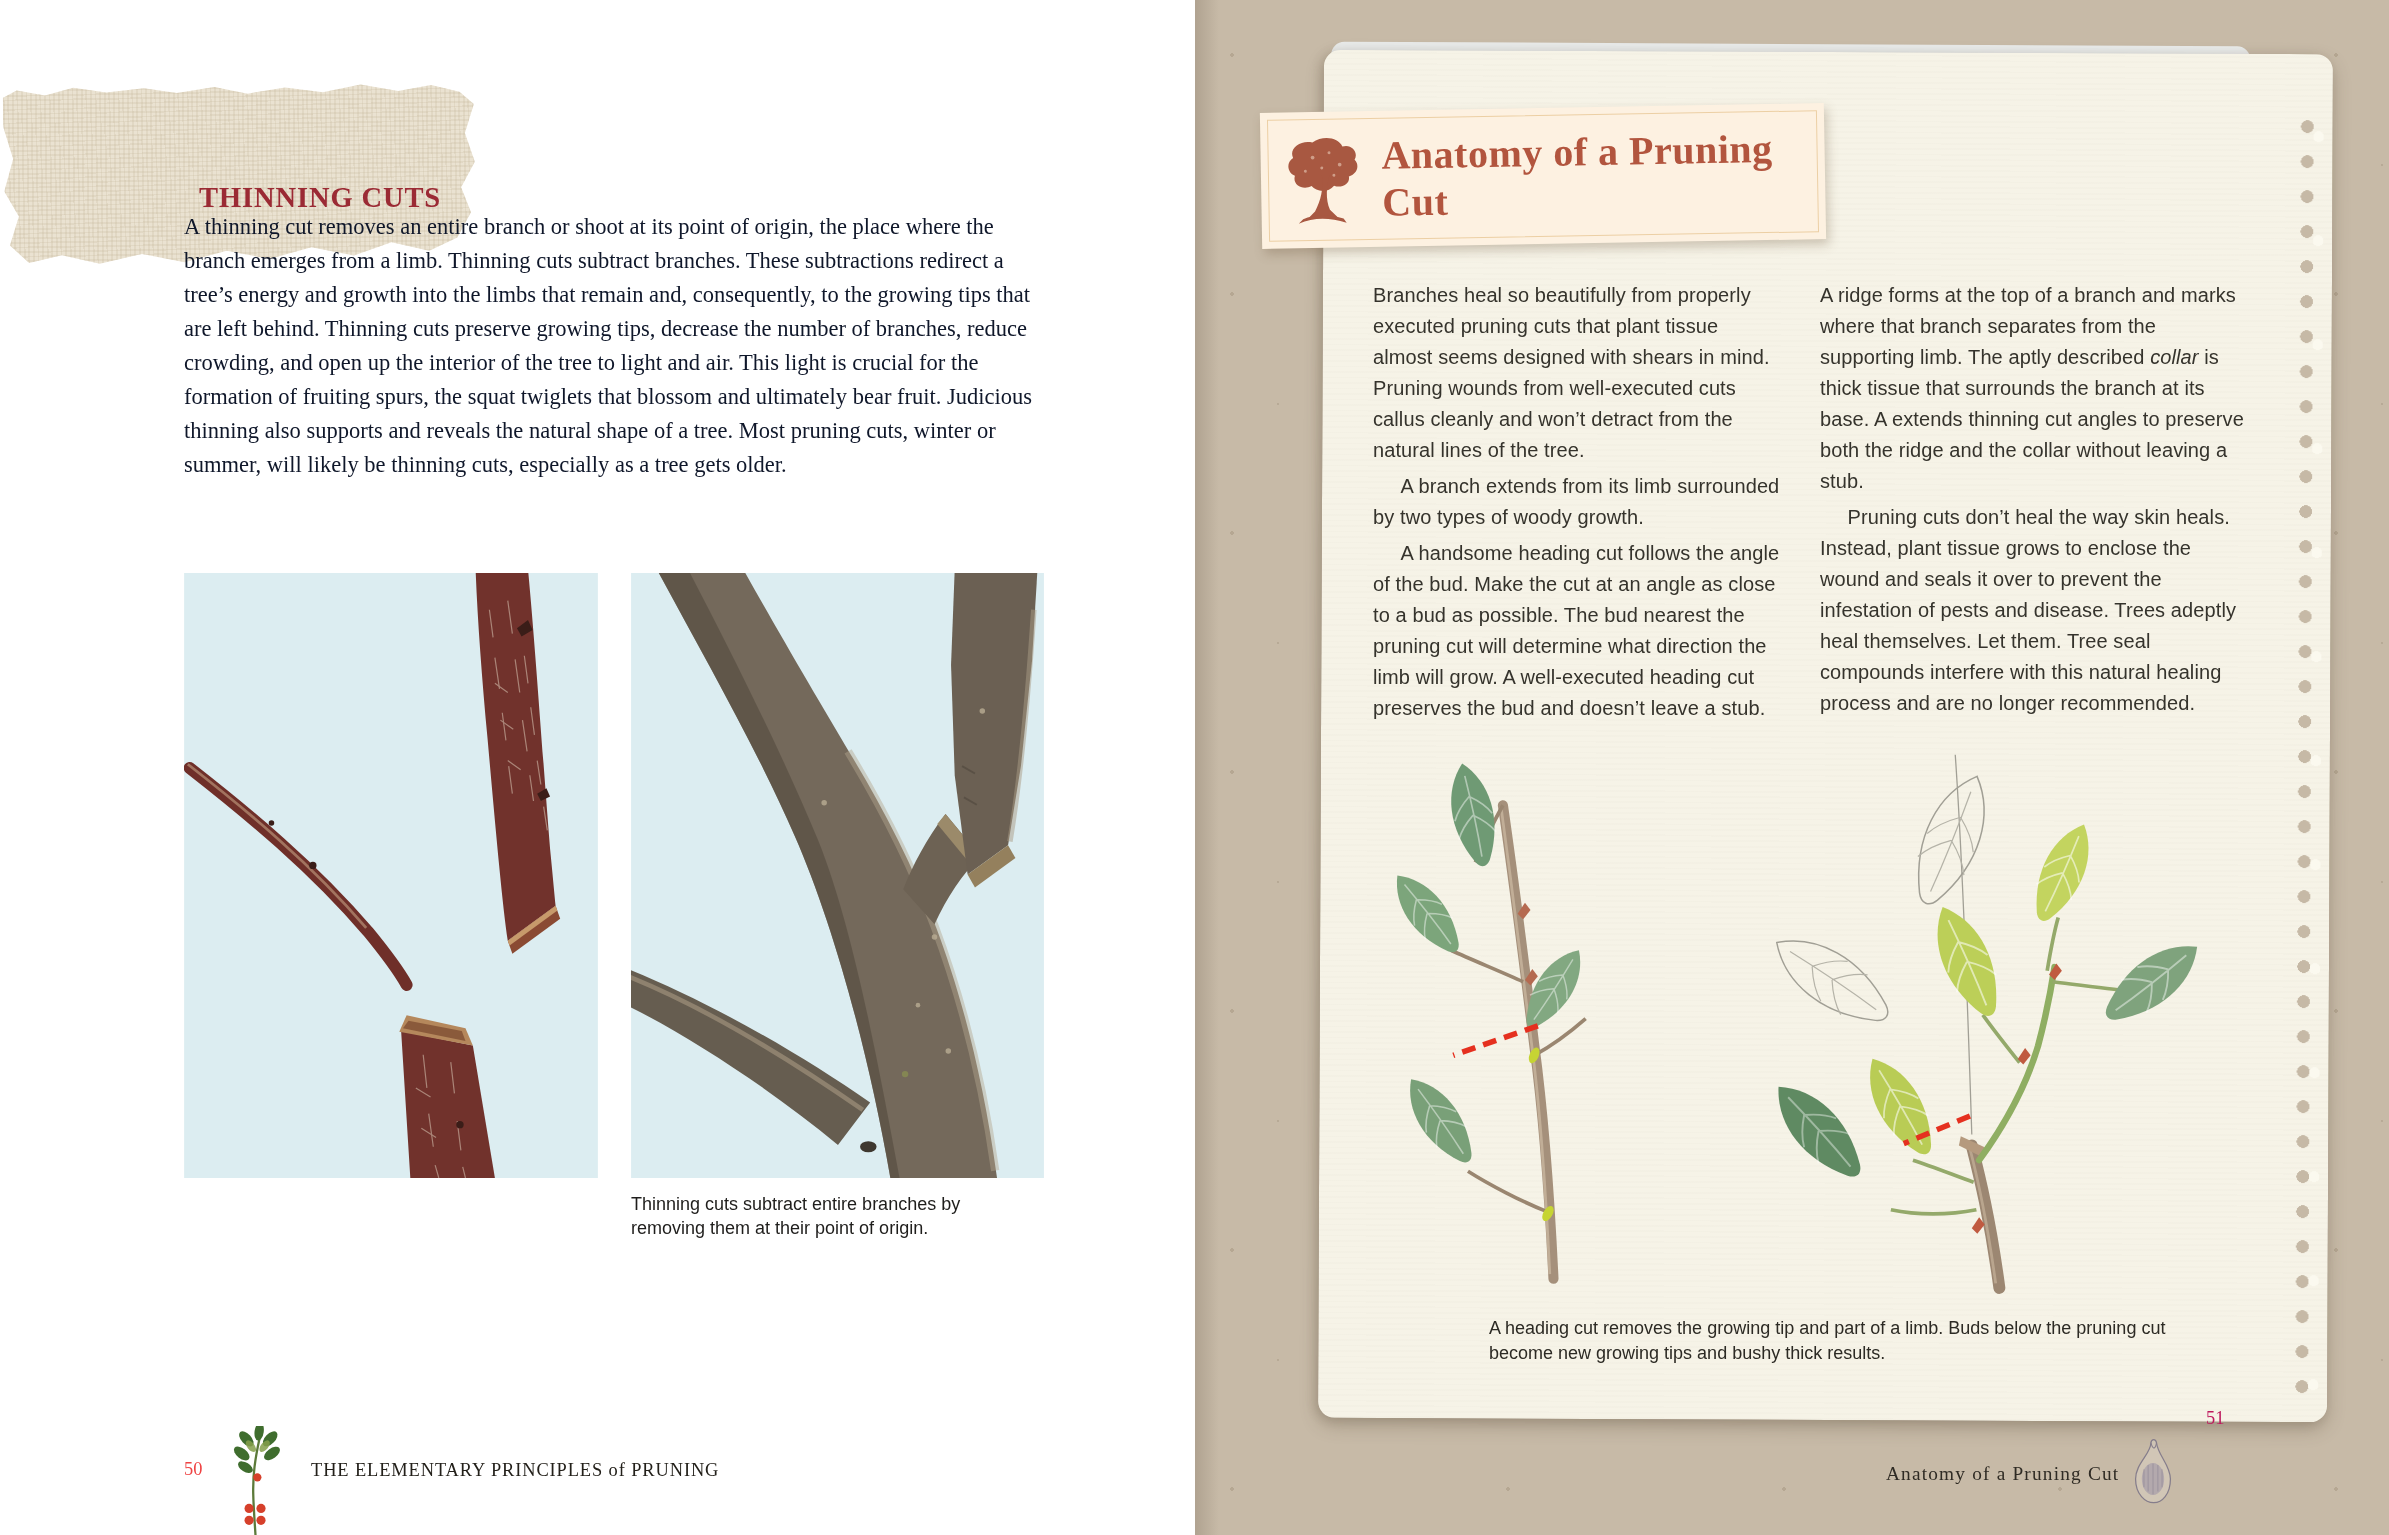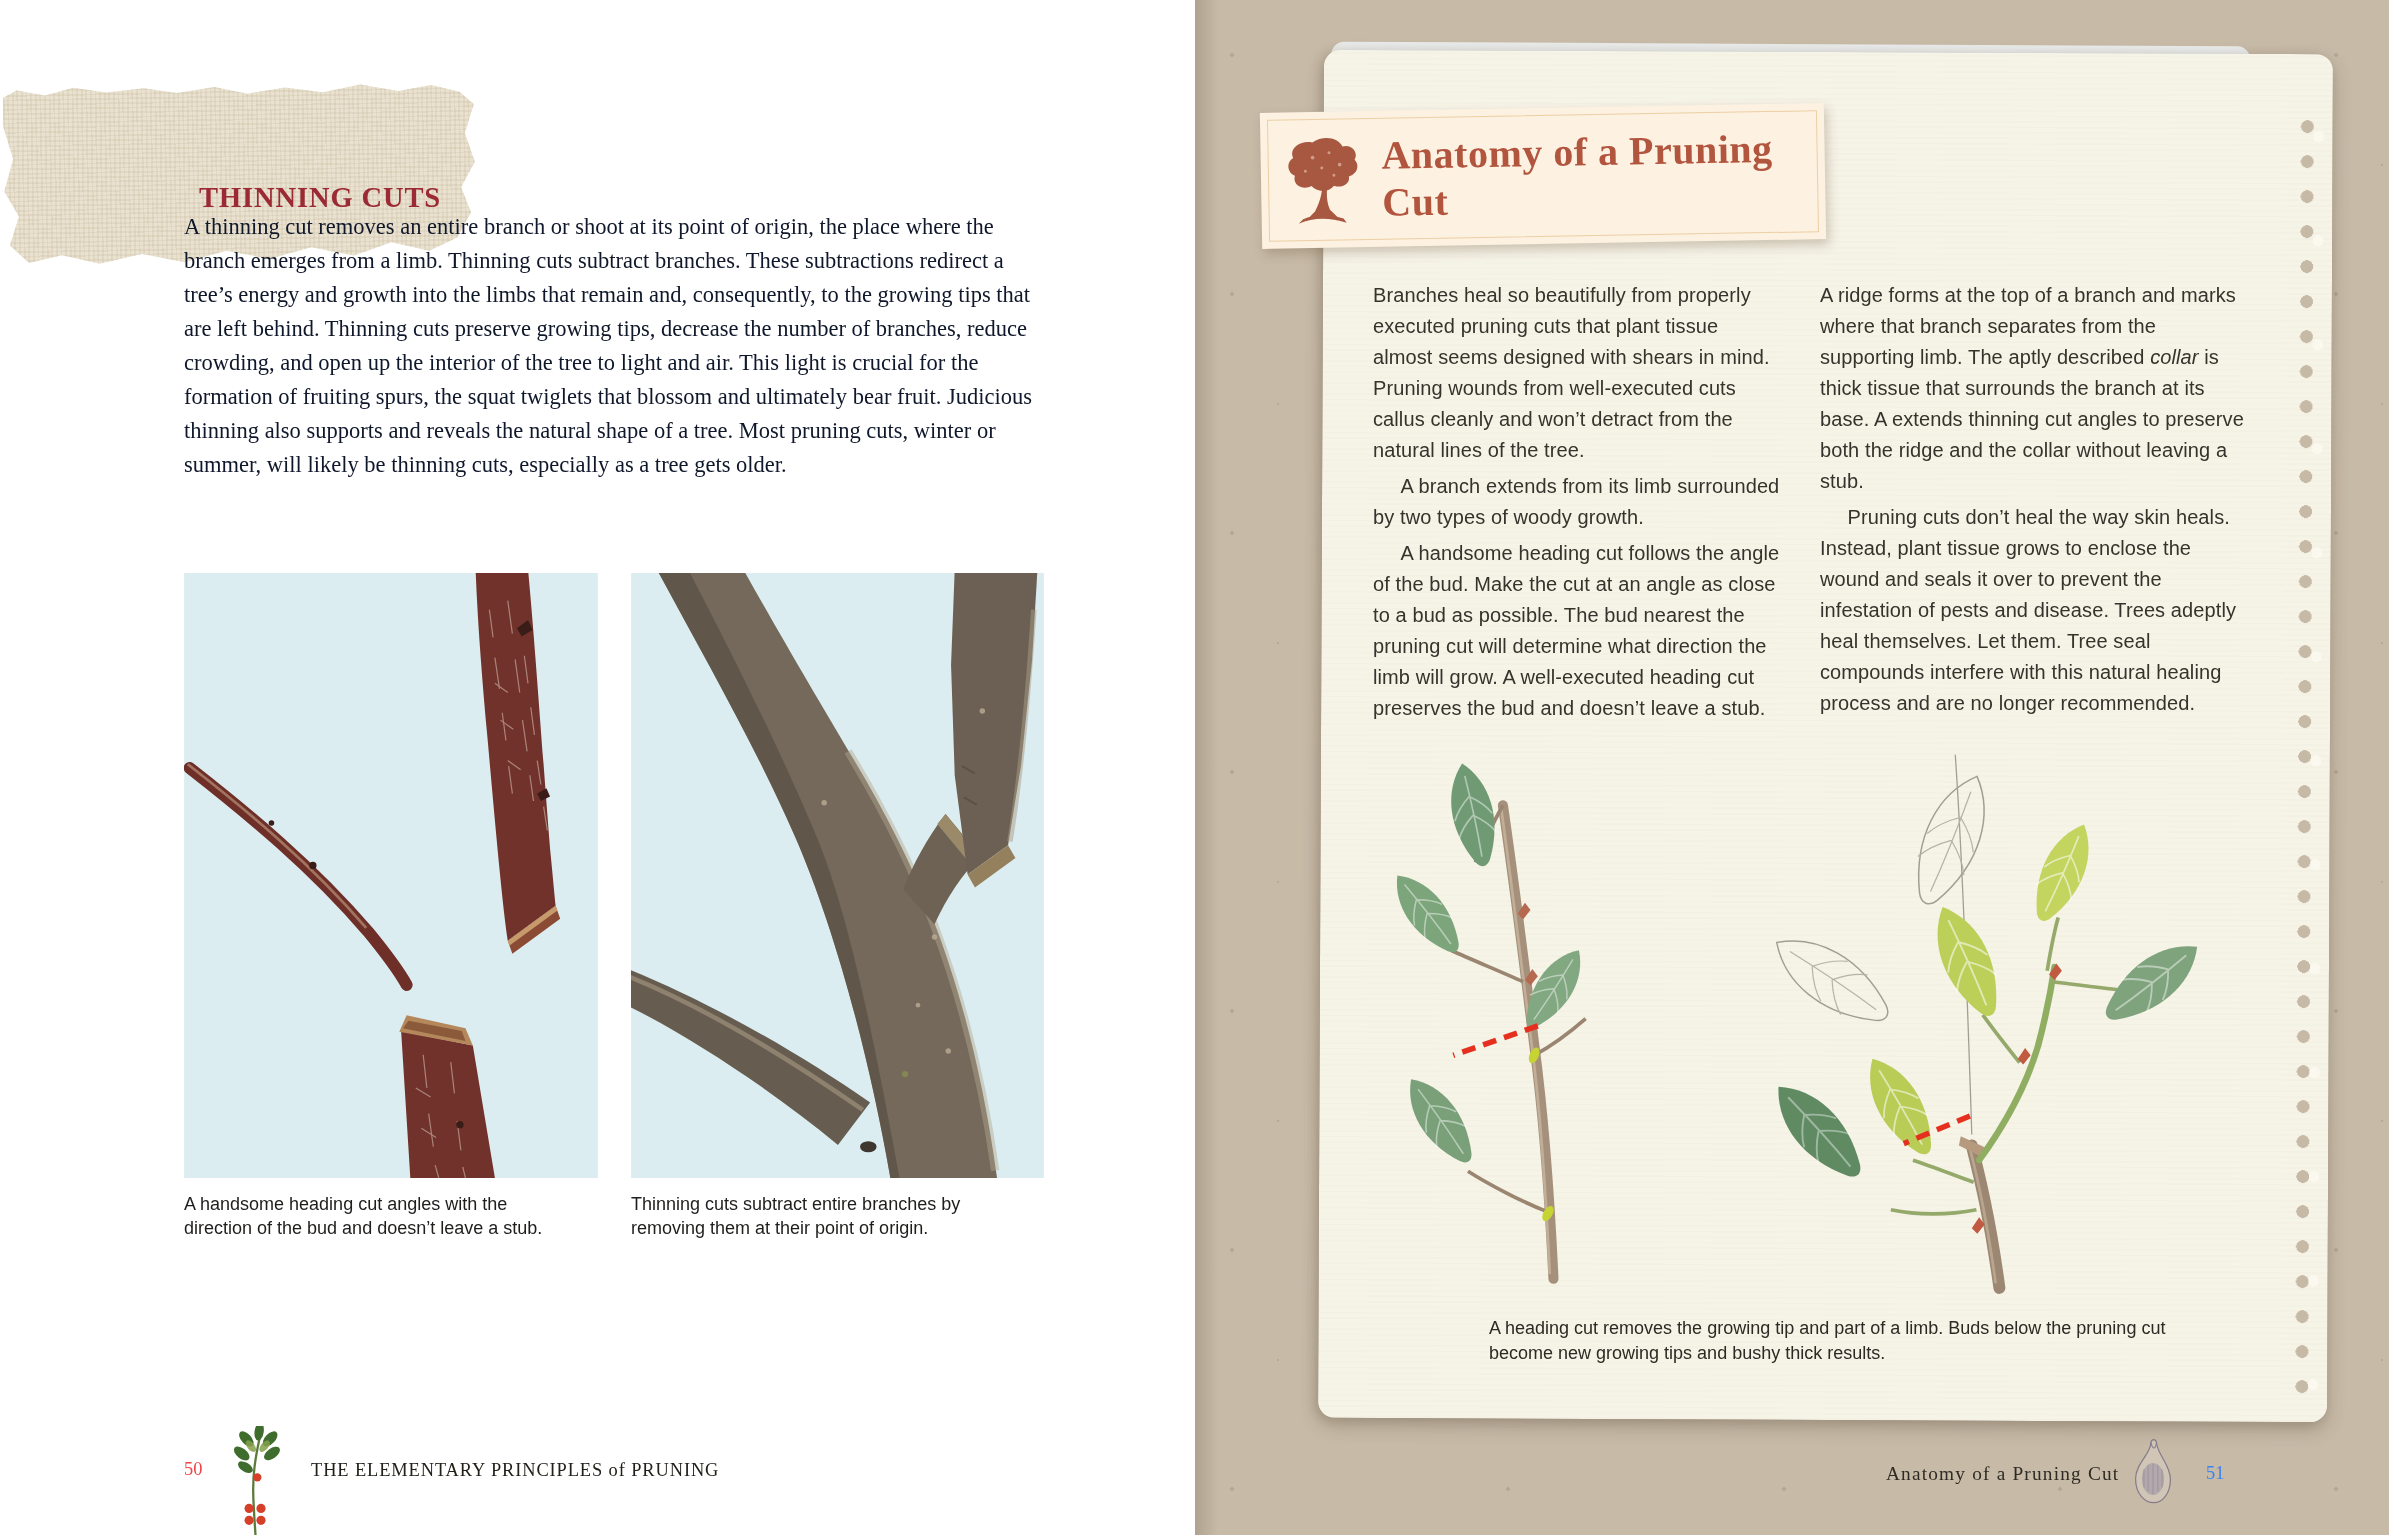--- a/index.html
+++ b/index.html
@@ -65,21 +65,21 @@
   .col p{margin:5px;}
   .col .ind{text-indent:27.6px;}
   .col1{left:1368px;width:420px;}
   .col2{left:1815px;width:434px;}
   .col i{font-style:italic;}
   .illustration{position:absolute;left:1365px;top:750px;z-index:2;}
   .rp-caption{position:absolute;left:1489px;top:1316px;width:717px;margin:0;
     font-family:"Liberation Sans",sans-serif;font-size:18px;line-height:25px;color:#2c2a24;z-index:2;}
   .rp-chapter{position:absolute;left:1886px;top:1463px;font-size:19.3px;letter-spacing:1.2px;color:#2f2b24;}
   .seed{position:absolute;left:2130px;top:1428px;}
-  .rp-num{position:absolute;left:2206px;top:1463px;font-size:18.4px;color:#3b82f6;}
+  .rp-num{position:absolute;left:2206px;top:1408px;font-size:18.4px;color:#be185d;}
 </style>
 </head>
 <body>
 
 <div class="canvas">
 
   <section class="page-left">
     <div class="fabric"></div>
     <h1 class="lp-title">THINNING CUTS</h1>
     <p class="lp-body">A thinning cut removes an entire branch or shoot at its point of origin, the place where the branch emerges from a limb. Thinning cuts subtract branches. These subtractions redirect a tree’s energy and growth into the limbs that remain and, consequently, to the growing tips that are left behind. Thinning cuts preserve growing tips, decrease the number of branches, reduce crowding, and open up the interior of the tree to light and air. This light is crucial for the formation of fruiting spurs, the squat twiglets that blossom and ultimately bear fruit. Judicious thinning also supports and reveals the natural shape of a tree. Most pruning cuts, winter or summer, will likely be thinning cuts, especially as a tree gets older.</p>
@@ -149,21 +149,20 @@
         <g>
           <path d="M352,-4 L442,-4 L436,96 L424,210 L410,296 L366,328 L352,220 L348,100 Z" fill="#6b6053"></path>
           <path d="M410,296 L366,328 L374,342 L418,310 Z" fill="#94805d"></path>
           <path d="M438,40 C432,130 424,220 412,292" stroke="#a99c85" stroke-width="6" opacity=".5" fill="none"></path>
           <circle cx="382" cy="150" r="3" fill="#b9ad94" opacity=".8"></circle>
           <path d="M360,210 l14,8 m-12,26 l14,8" stroke="#4e463c" stroke-width="2" opacity=".6" fill="none"></path>
         </g>
       </svg>
     </figure>
 
-    <p class="caption cap1">A handsome heading cut angles with the direction of the bud and doesn’t leave a stub.</p>
     <p class="caption cap2">Thinning cuts subtract entire branches by removing them at their point of origin.</p>
 
     <span class="lp-footer-num">50</span>
     <svg class="sprig" width="59" height="109" viewBox="0 0 64 119">
       <path d="M32,119 C30,88 28,66 31,44 C33,28 36,16 38,6" stroke="#5c7a3a" stroke-width="2.5" fill="none"></path>
       <g fill="#3f6d2e">
         <ellipse cx="36" cy="6" rx="5" ry="10" transform="rotate(8 36 6)"></ellipse>
         <ellipse cx="22" cy="14" rx="5.5" ry="10" transform="rotate(-42 22 14)"></ellipse>
         <ellipse cx="48" cy="14" rx="5.5" ry="10" transform="rotate(44 48 14)"></ellipse>
         <ellipse cx="17" cy="30" rx="5.5" ry="10" transform="rotate(-52 17 30)"></ellipse>

